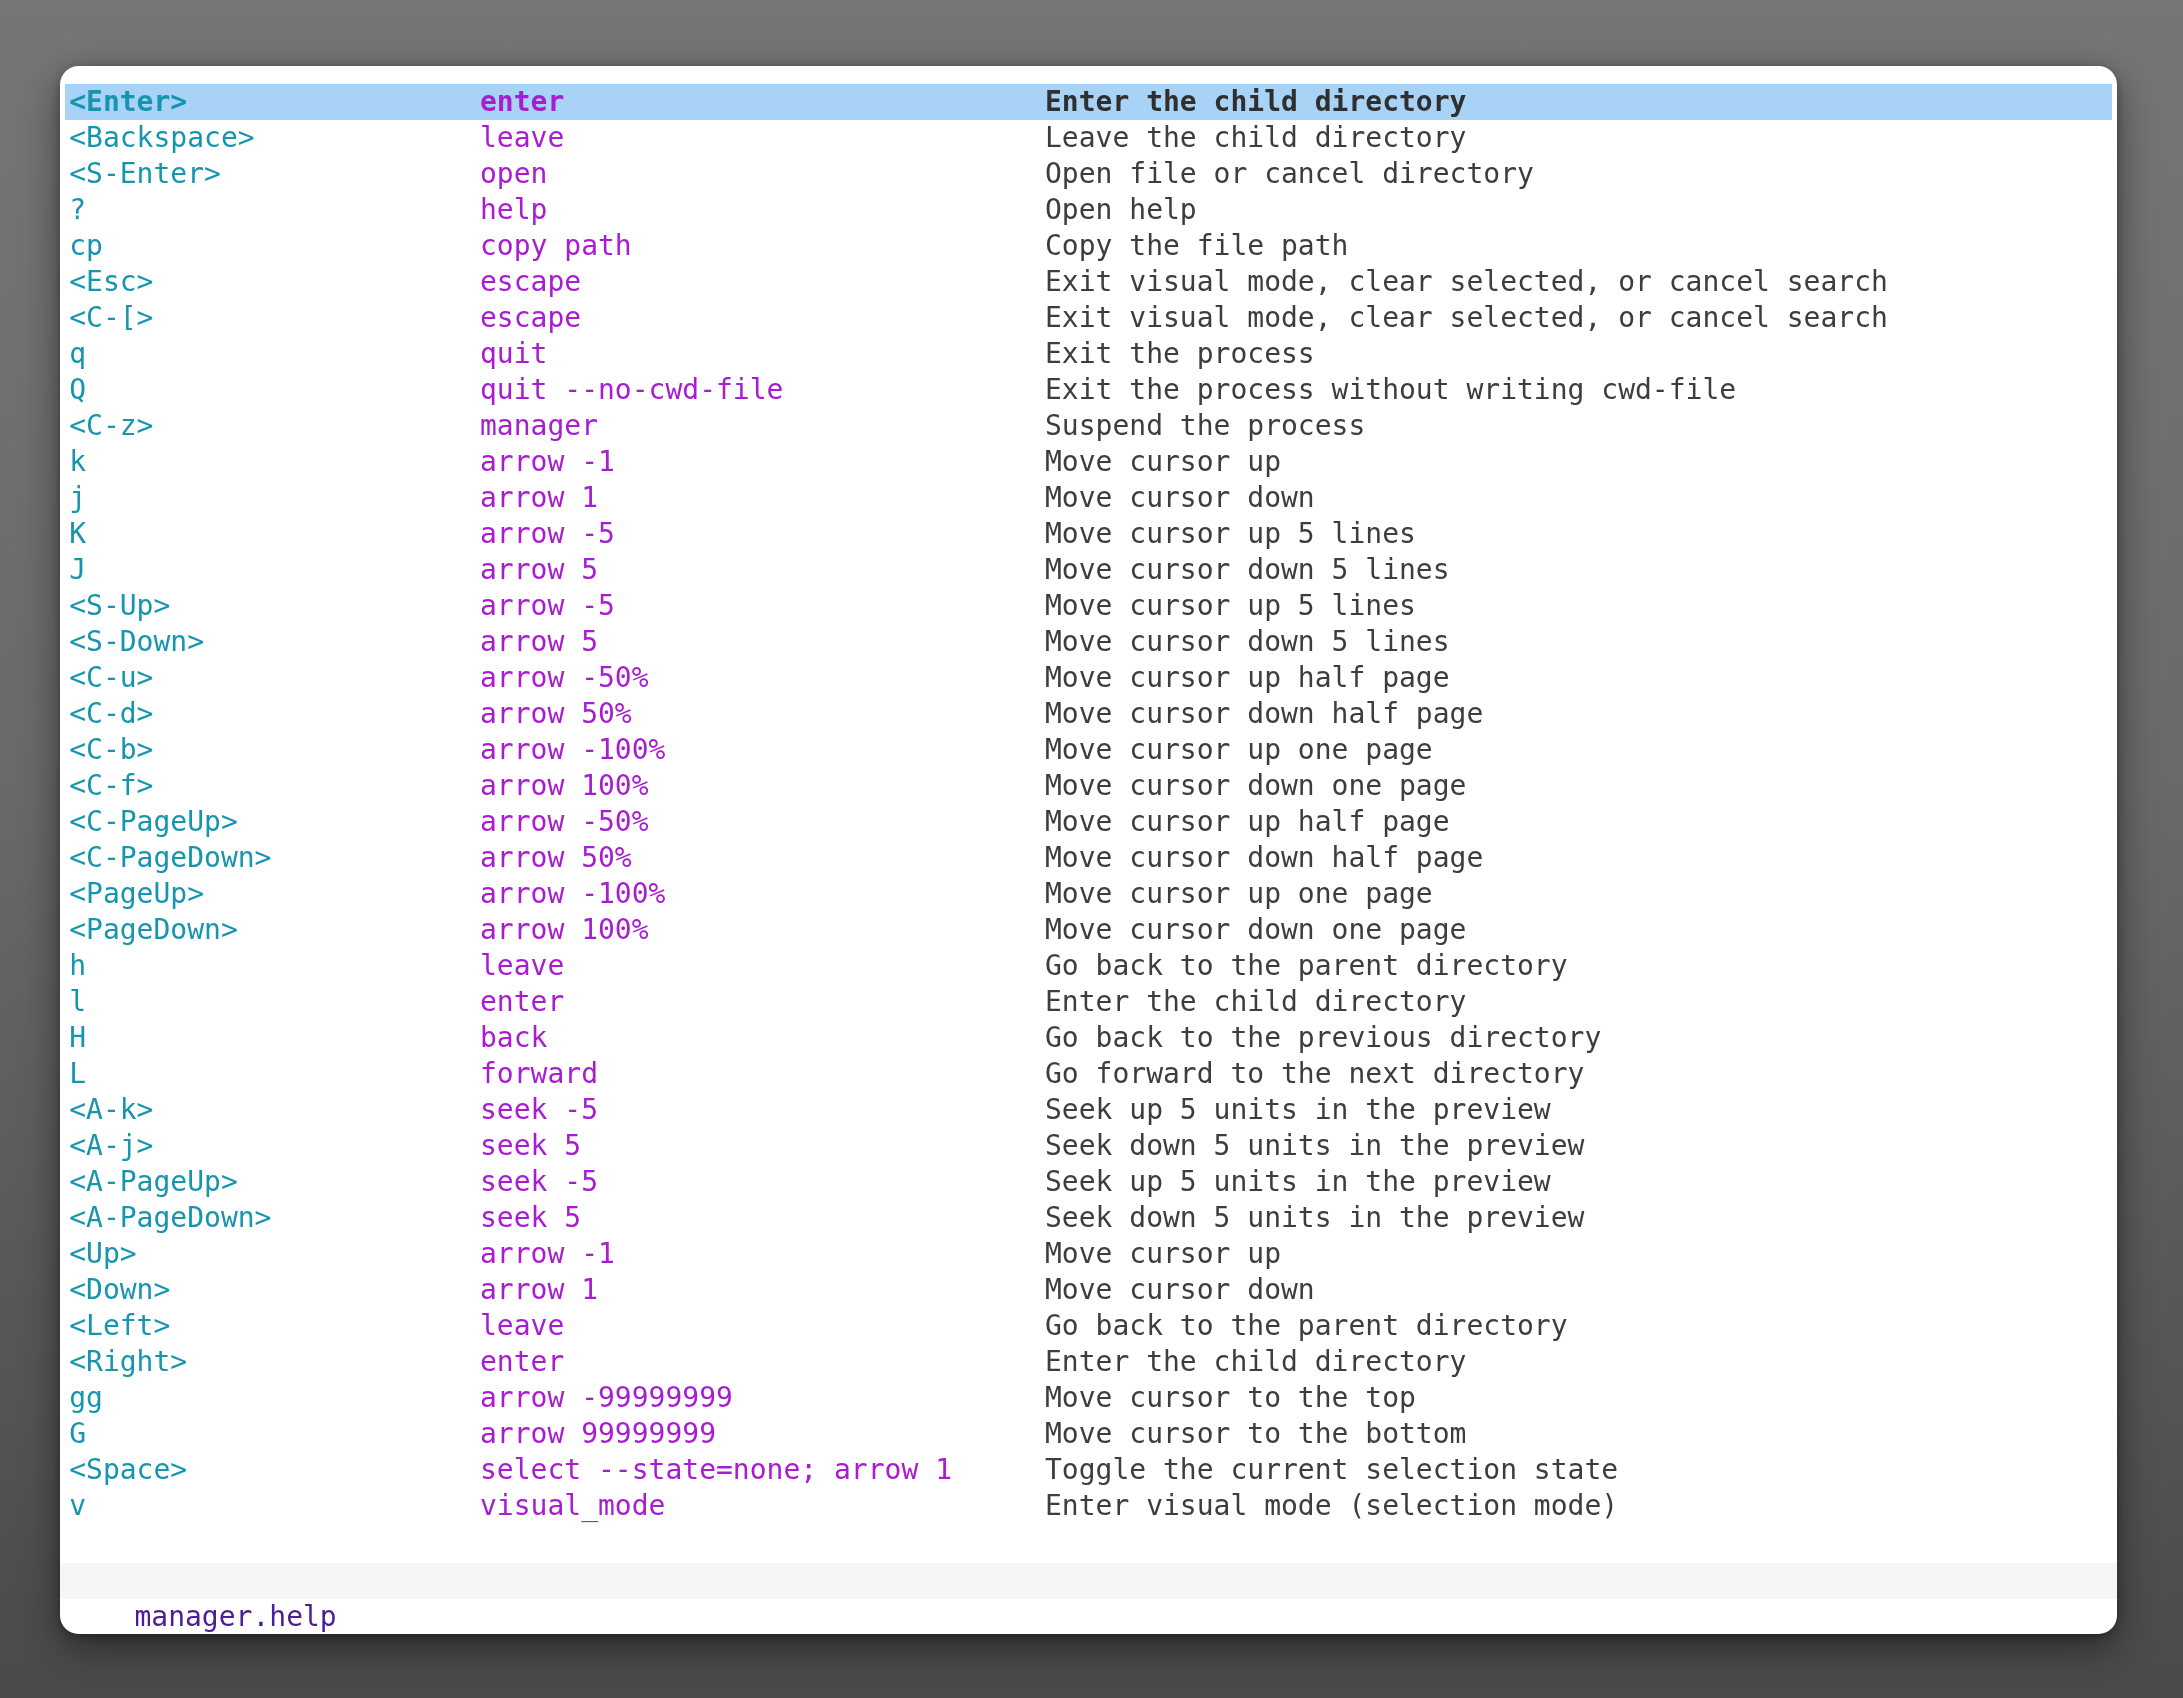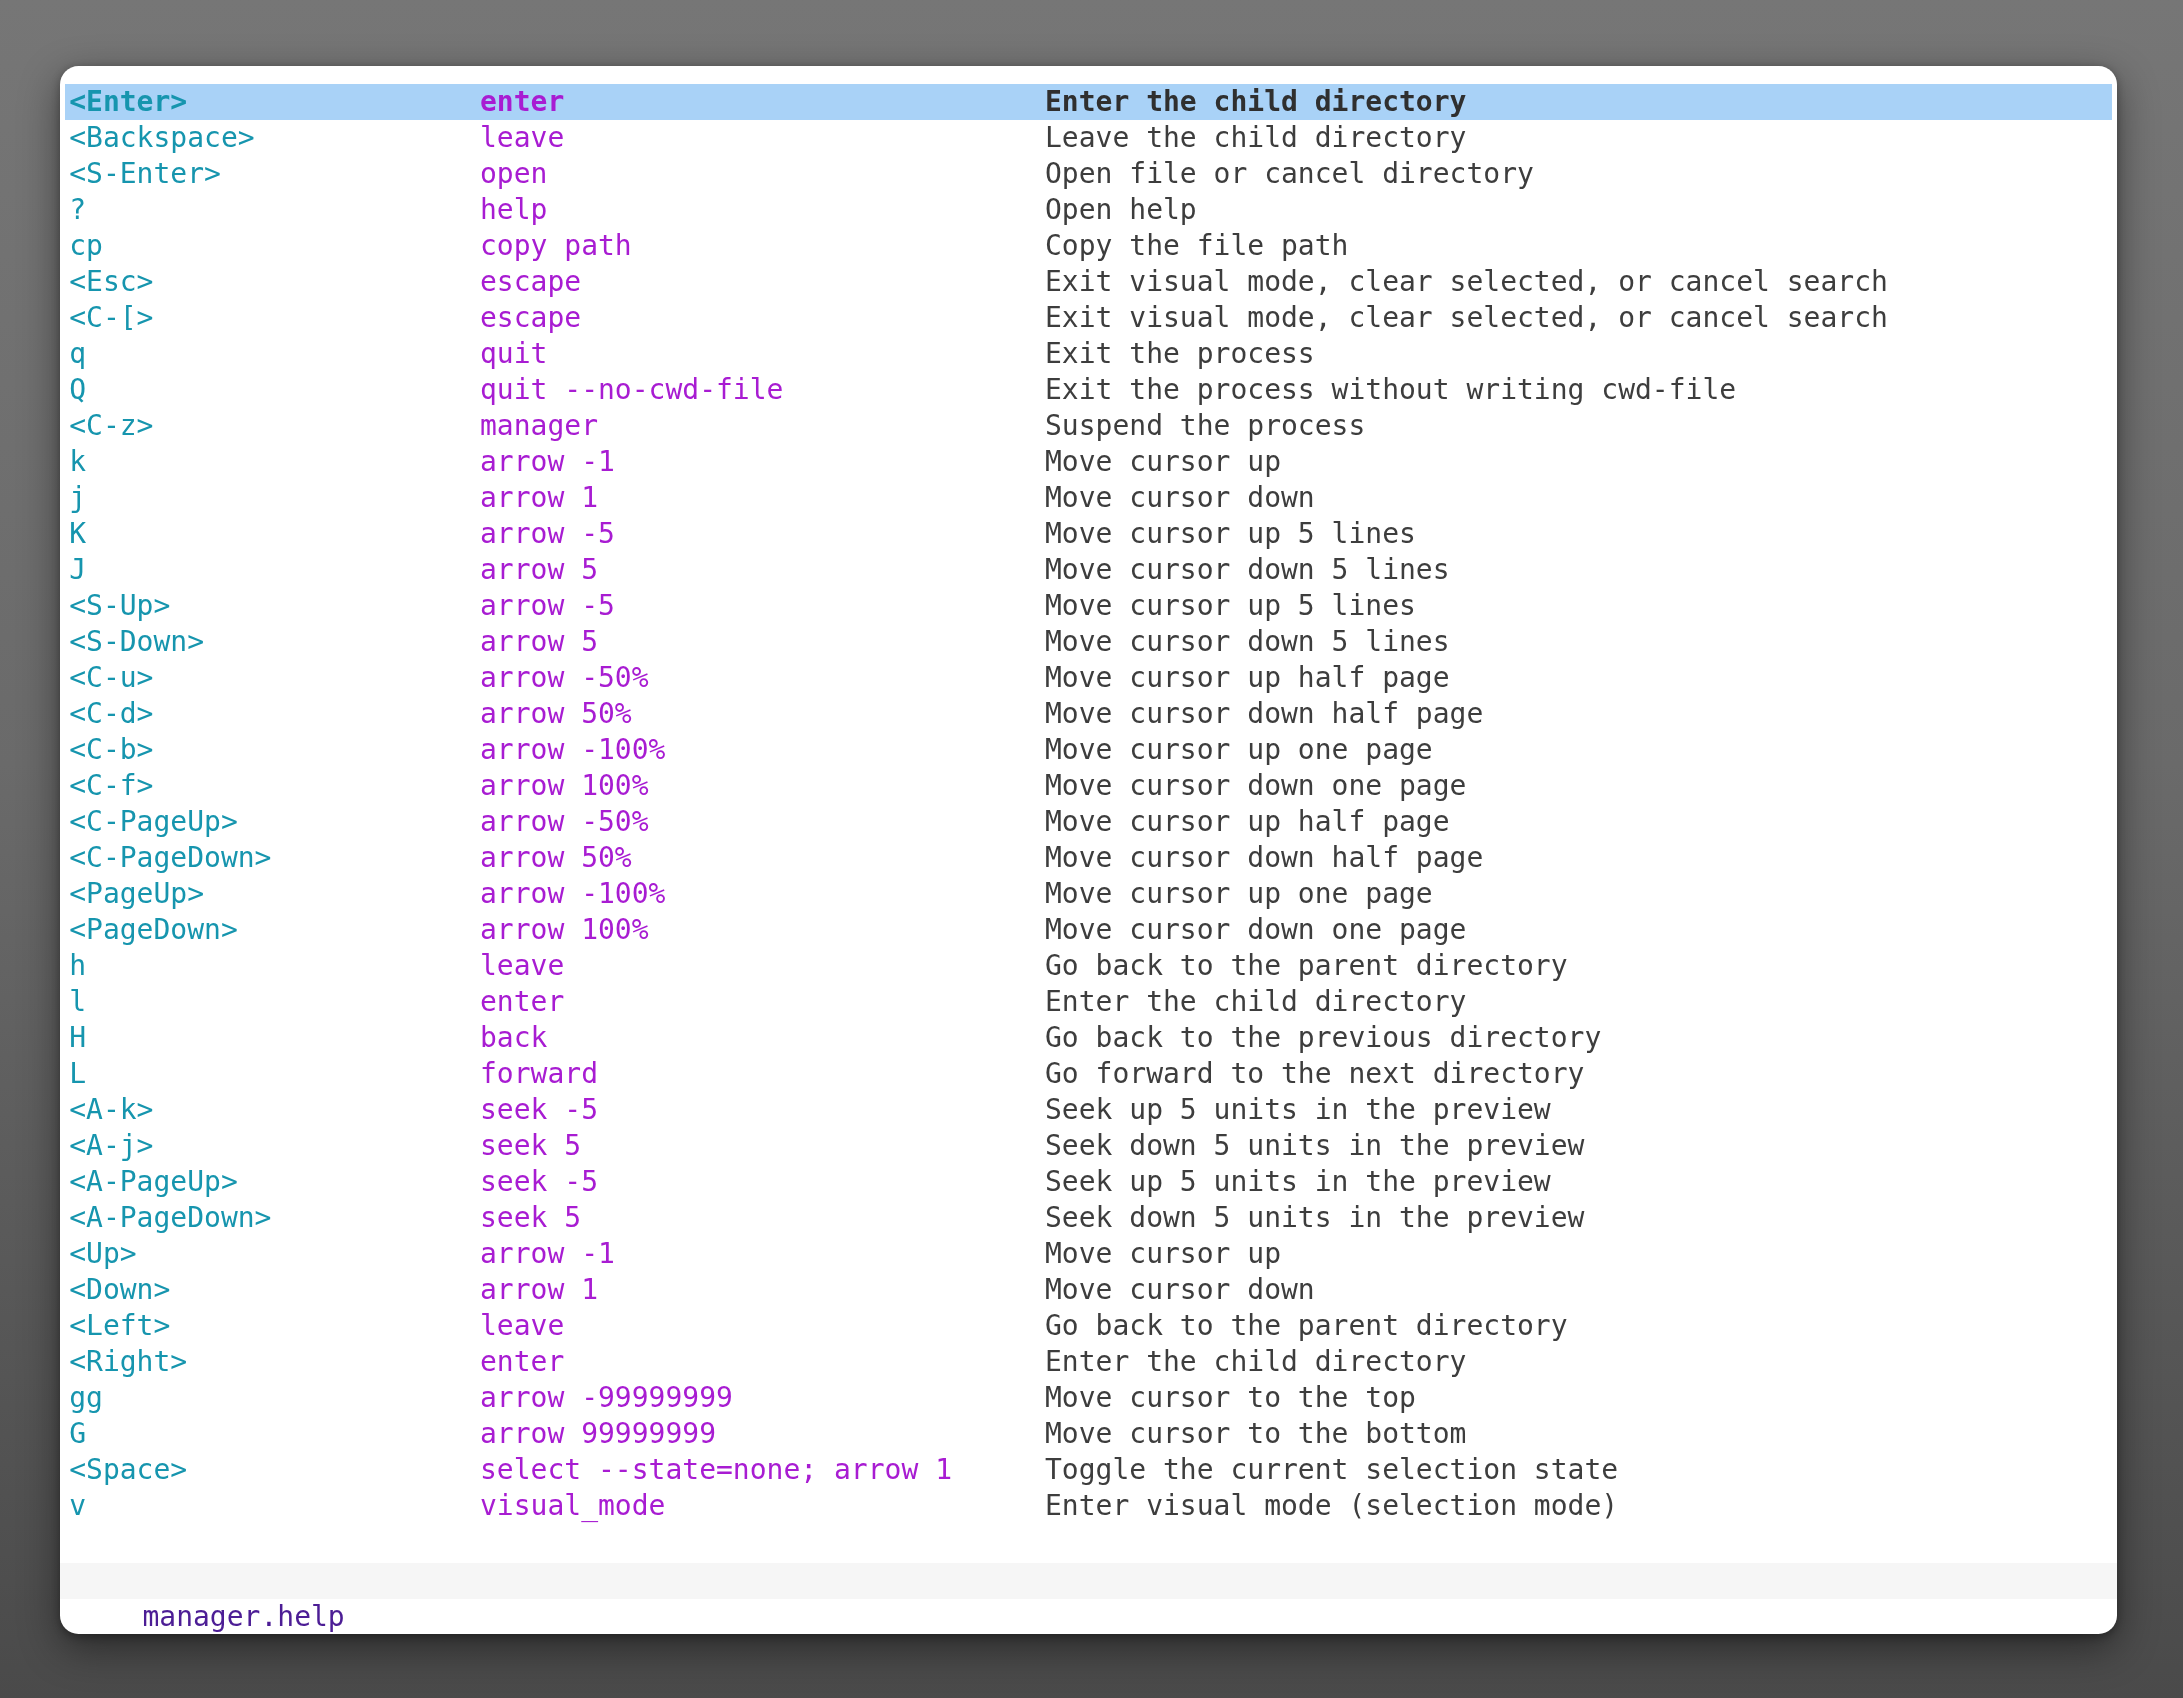--- a/index.html
+++ b/index.html
@@ -64,21 +64,21 @@
   }
   .status-bar {
     position: absolute;
     left: 0;
     right: 0;
     top: 1497px;
     height: 36px;
     line-height: 36px;
     background: var(--status-bg, #f6f6f6);
     font-size: 28px;
-    padding-left: 15px;
+    padding-left: 7px;
     color: #4c1d95;
     white-space: pre;
   }
 </style>
 </head>
 <body style="--key-color: #1695ae; --command-color: #a81cd2; --desc-color: #3d3d3d; --selected-bg: #a9d2f7; --selected-text: #2f2f2f; --window-bg: #ffffff; --status-bg: #f6f6f6;">
 
 <div class="terminal-window">
   <div class="help-list" id="help-list">
       <div class="row selected"><span class="key-cell">&lt;Enter&gt;</span><span class="command-cell">enter</span><span class="description-cell">Enter the child directory</span></div>

